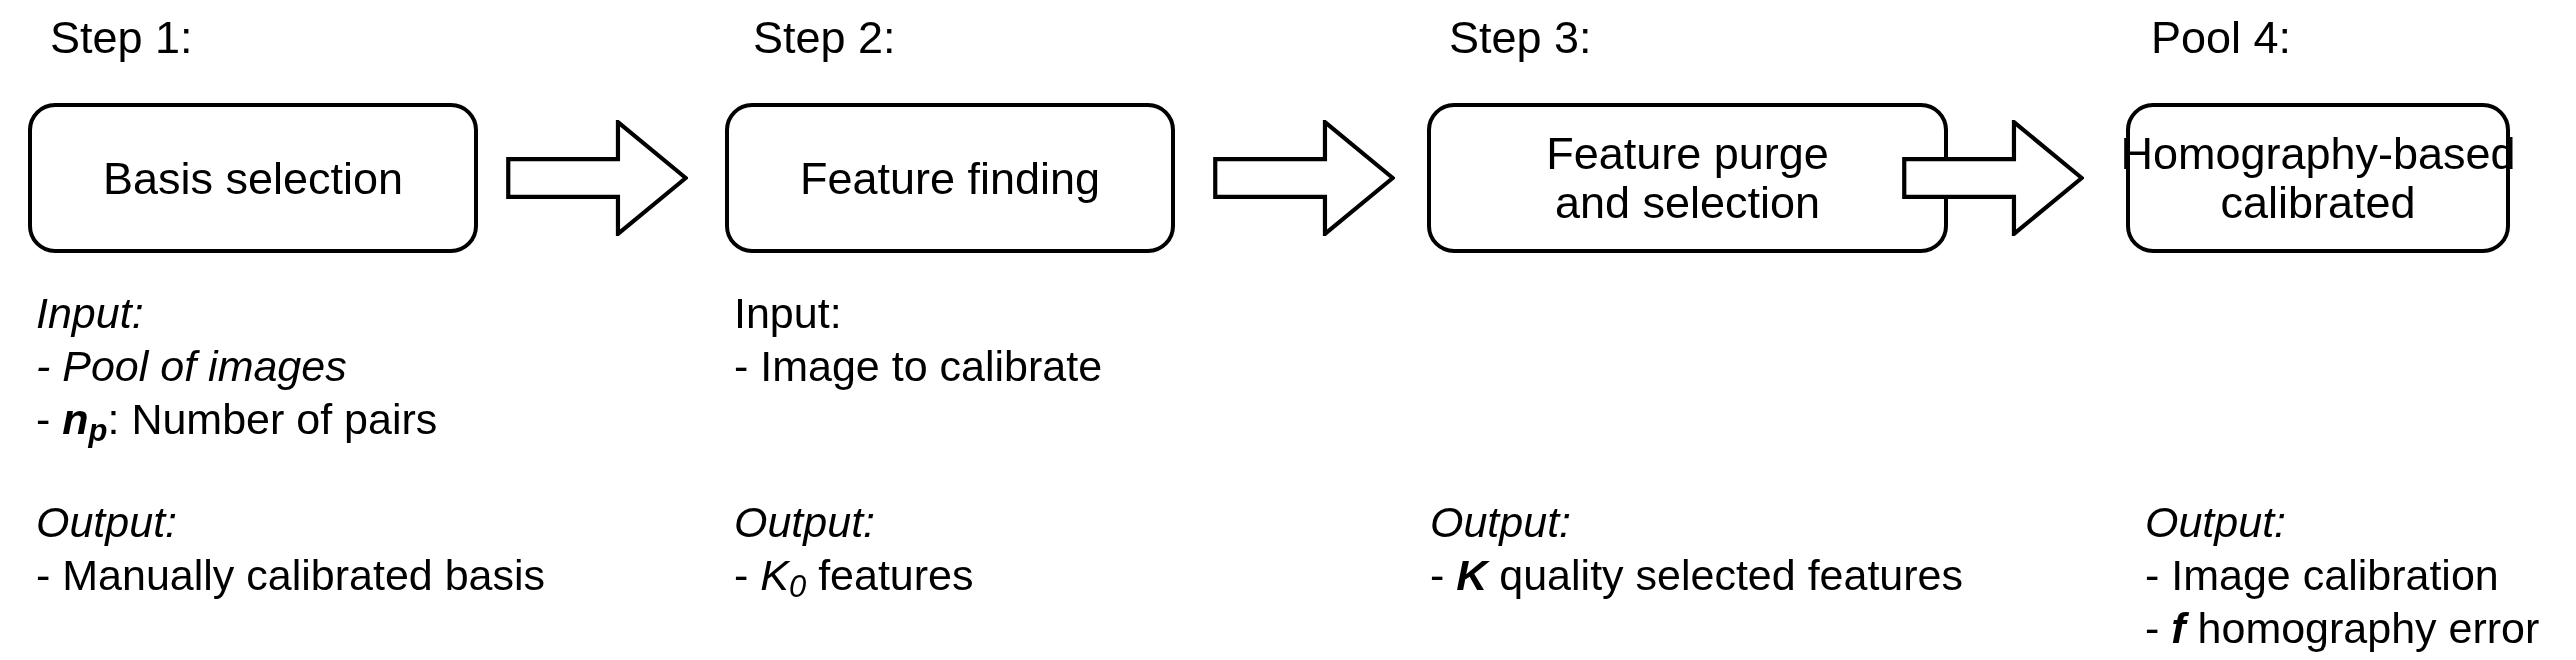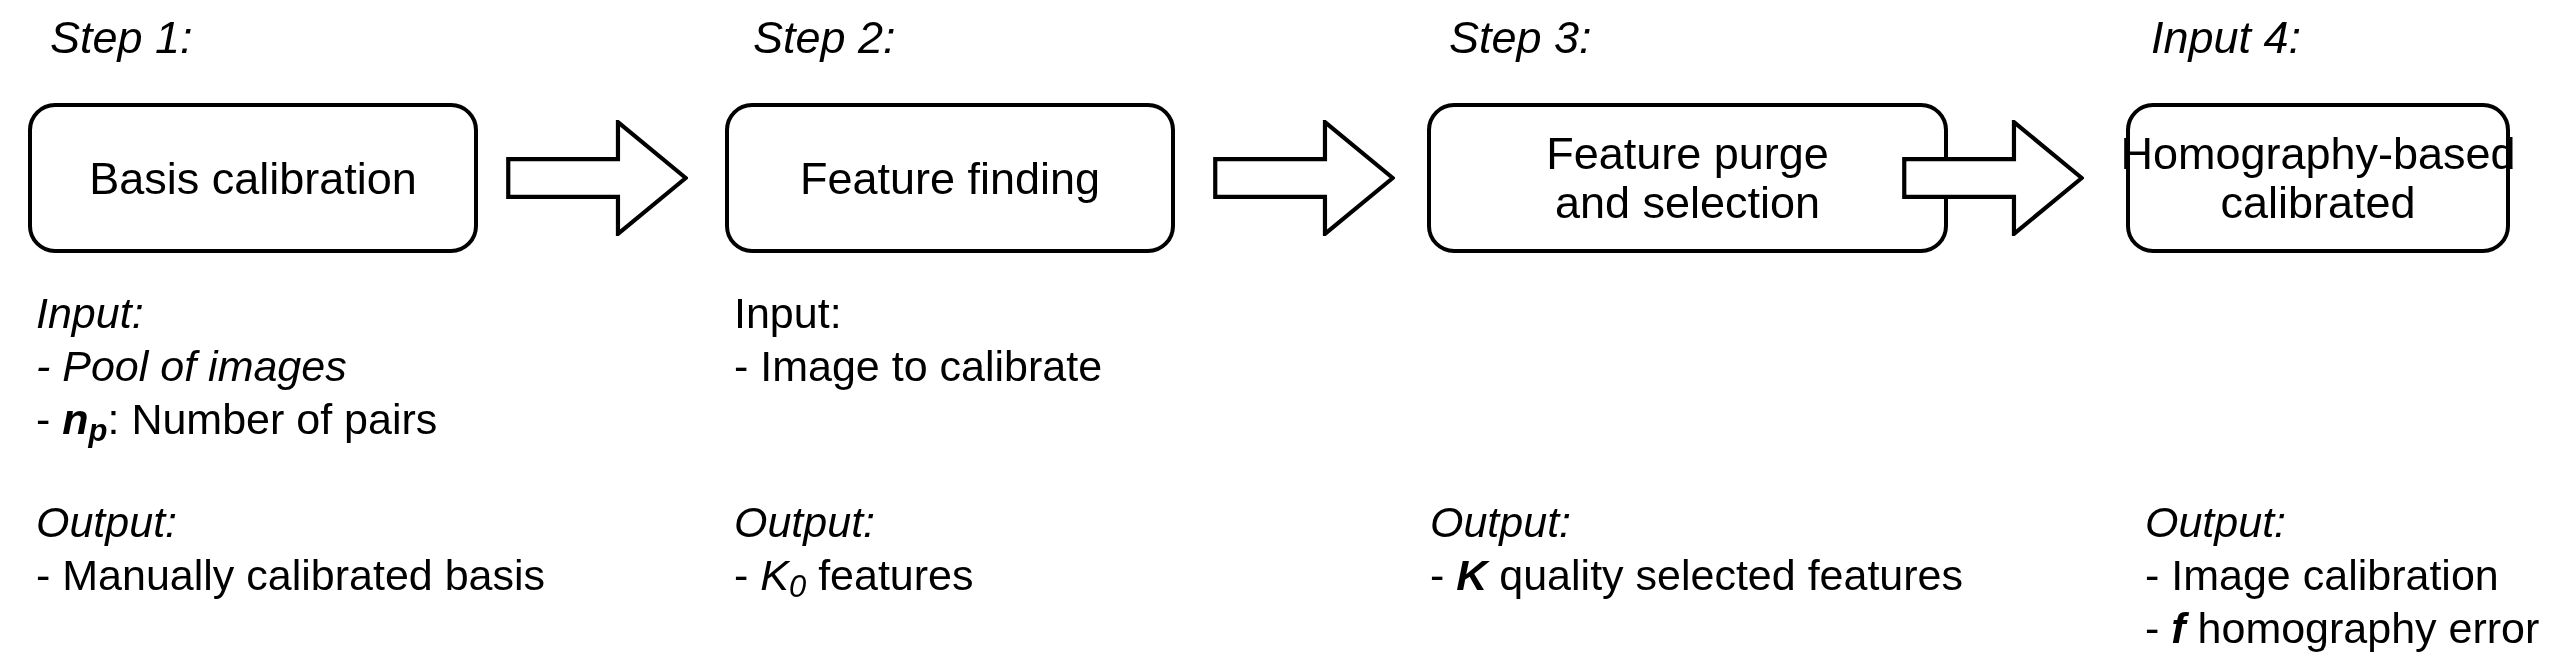--- a/index.html
+++ b/index.html
@@ -10,21 +10,20 @@
     background: #ffffff;
     color: #000000;
     font-family: "Liberation Sans", "DejaVu Sans", sans-serif;
     overflow: hidden;
   }
   .step-label {
     position: absolute;
     top: 11.2px;
     font-size: 45px;
     line-height: 53px;
-    font-style: italic;
     white-space: nowrap;
   }
   .box {
     position: absolute;
     top: 103px;
     height: 150px;
     box-sizing: border-box;
     border: 4.2px solid #000000;
     border-radius: 27px;
     background: #ffffff;
@@ -59,24 +58,24 @@
   }
 </style>
 </head>
 <body>
 
 <div class="canvas">
 
   <div class="step-label" style="left:50px">Step 1:</div>
   <div class="step-label" style="left:753px">Step 2:</div>
   <div class="step-label" style="left:1449px">Step 3:</div>
-  <div class="step-label" style="left:2151px">Input 4:</div>
+  <div class="step-label" style="left:2151px">Pool 4:</div>
 
   <div class="box" style="left:28px;width:450px">
-      <div>Basis calibration</div>
+      <div>Basis selection</div>
     </div>
   <div class="box" style="left:725px;width:450px">
       <div>Feature finding</div>
     </div>
   <div class="box" style="left:1427px;width:521px">
       <div>Feature purge</div>
       <div>and selection</div>
     </div>
   <div class="box" style="left:2126px;width:384px">
       <div>Homography-based</div>

